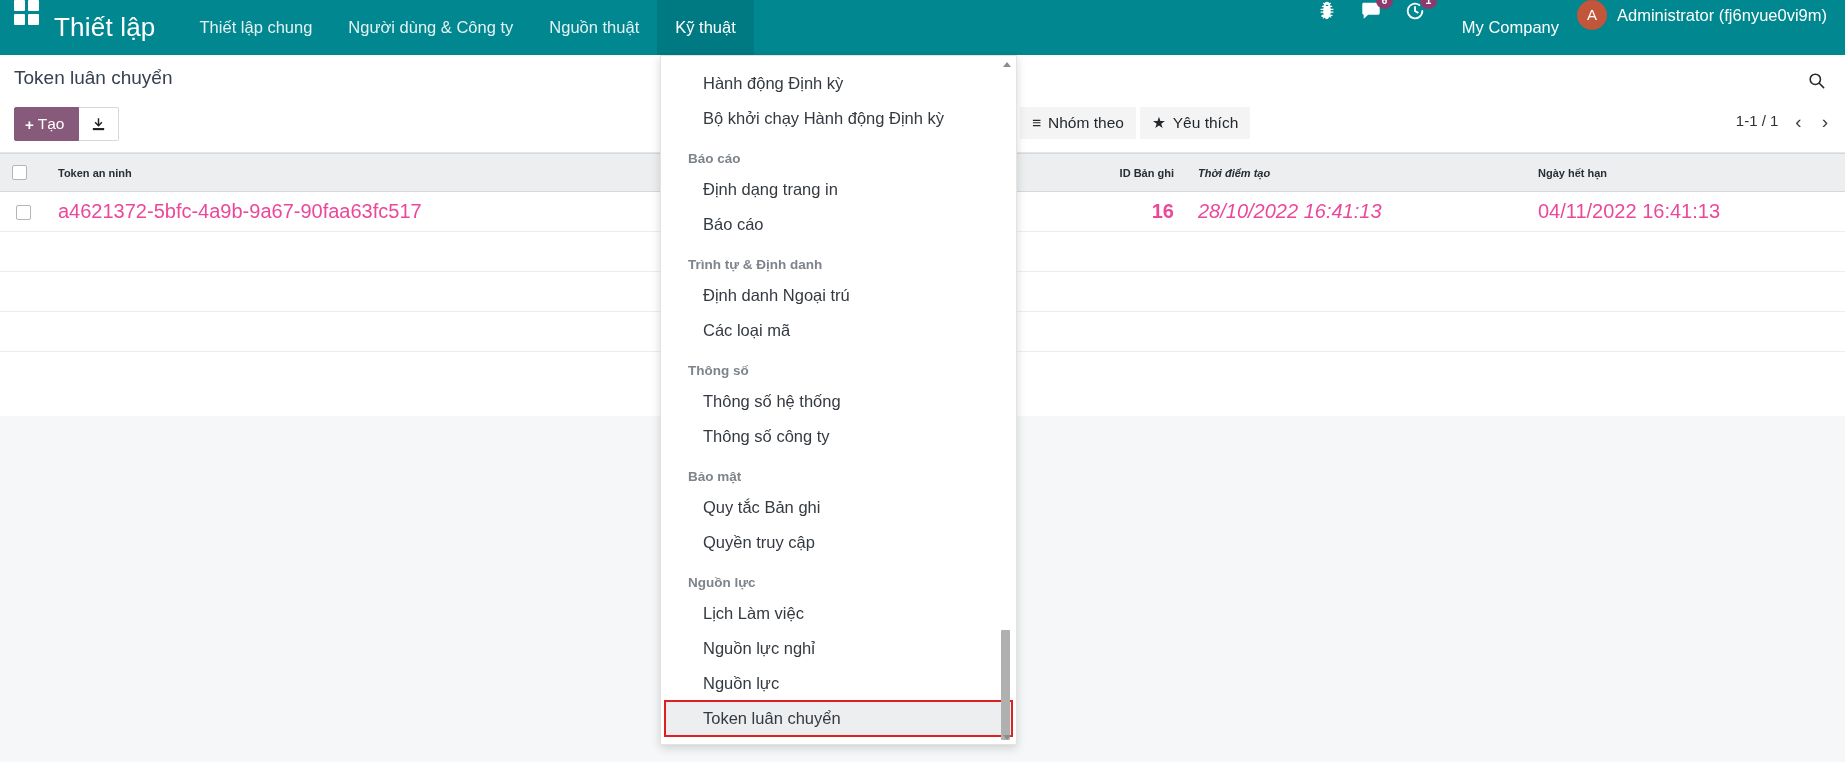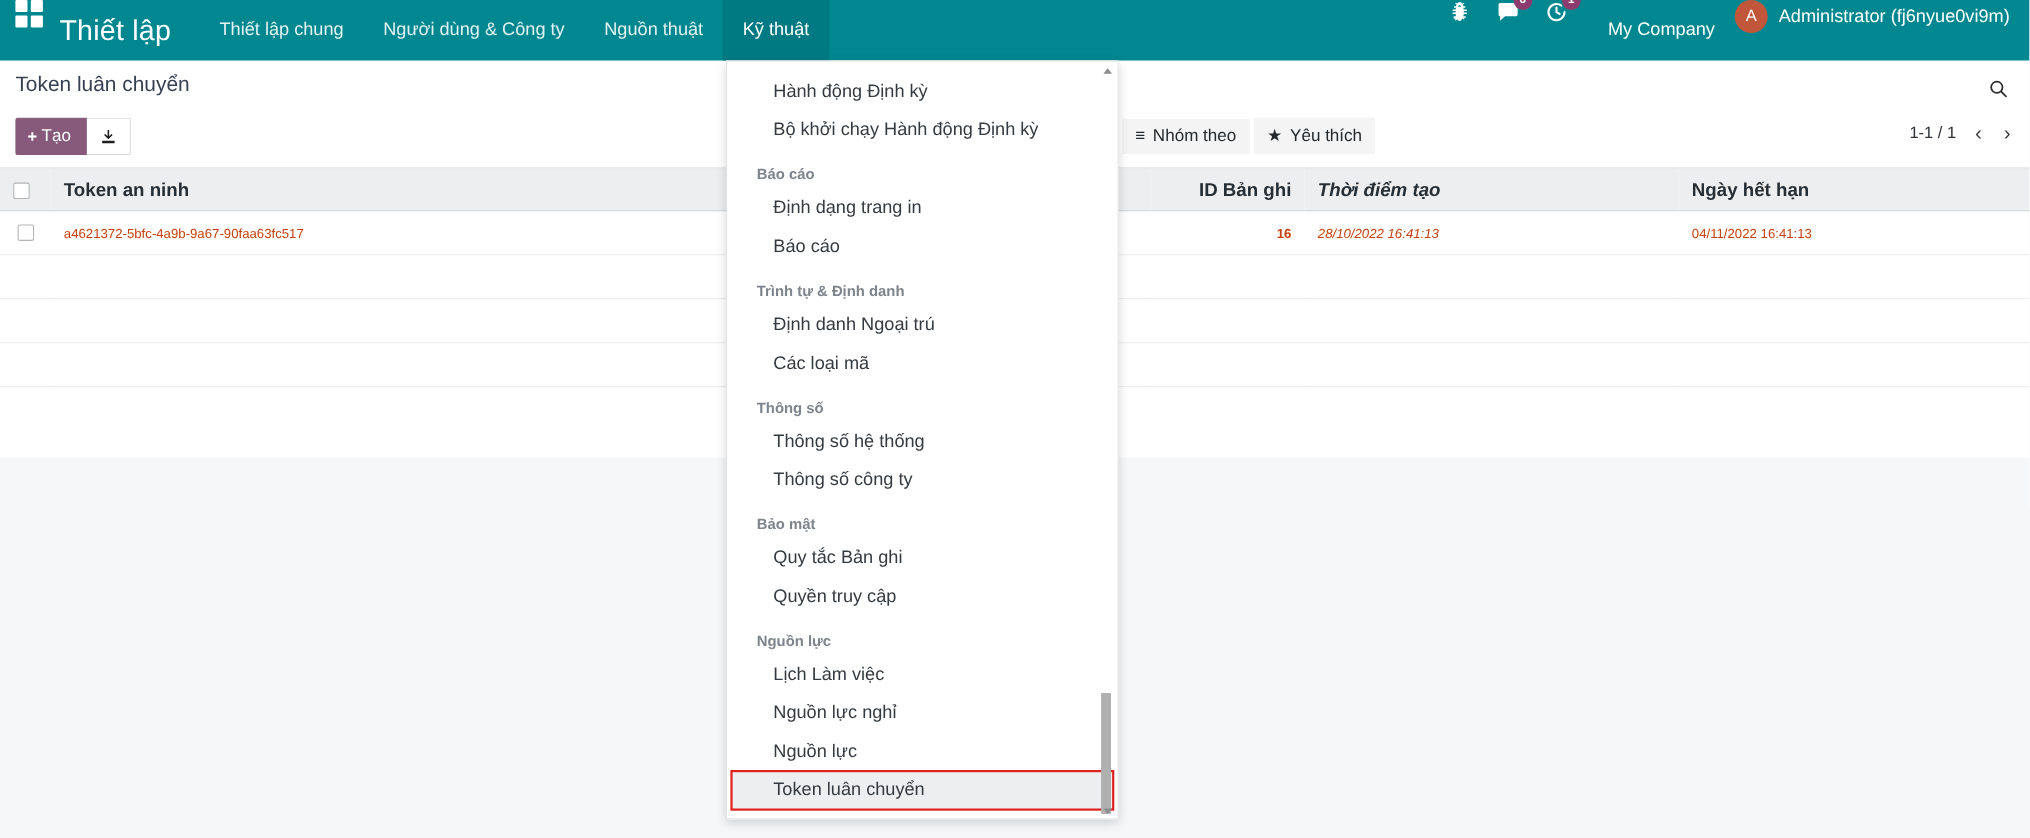--- a/index.html
+++ b/index.html
@@ -101,25 +101,25 @@
     padding: 7px 12px; cursor: pointer; white-space: nowrap;
   }
   .pager { position: absolute; right: 14px; top: 12px; display: flex; gap: 14px; }
   .pager-count { font-size: 15px; color: #2f3237; }
   .pager-btn { font-size: 19px; color: #3c3c3c; cursor: pointer; line-height: 1; padding: 0 3px; }
 
   
   .tbl { width: 100%; border-collapse: collapse; table-layout: fixed; background: #fff; }
   .tbl th {
     background: #eceef0; border-bottom: 1px solid #d6d9dc; border-top: 1px solid #d6d9dc;
-    font-size: 17px; color: #262f36; font-weight: 700; text-align: left;
+    font-size: 11px; color: #262f36; font-weight: 700; text-align: left;
     height: 38px; padding: 0 12px; white-space: nowrap;
   }
   .tbl td {
-    border-bottom: 1px solid #ededed; font-size: 12px; color: #c2410c;
+    border-bottom: 1px solid #ededed; font-size: 20px; color: #ec4899;
     height: 40px; padding: 0 12px; white-space: nowrap;
   }
   .col-chk { width: 46px; text-align: center; }
   .col-token { width: 1000px; }
   .col-id { width: 140px; text-align: right; }
   .col-created { width: 340px; font-style: italic; }
   .col-expiry { width: auto; }
   .tbl th.col-id { text-align: right; }
   .tbl td.col-id { text-align: right; font-weight: bold; }
   .chk {

